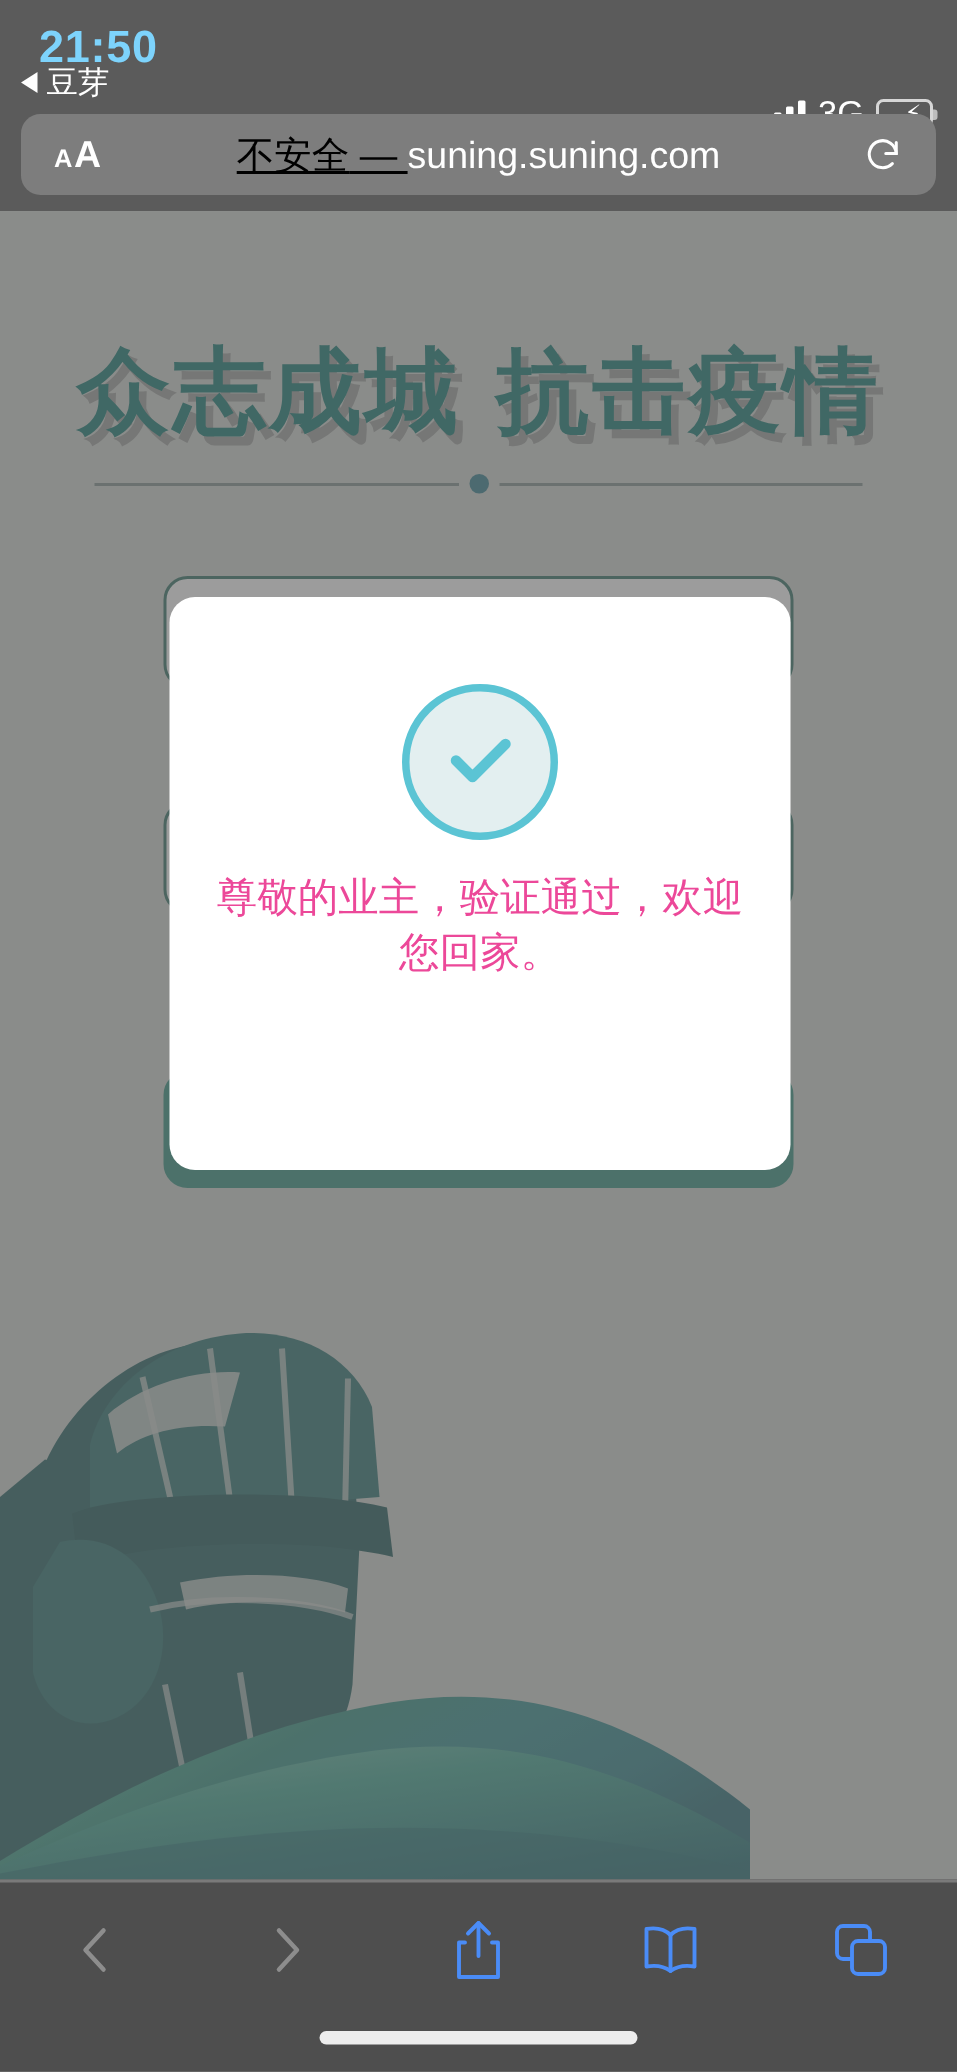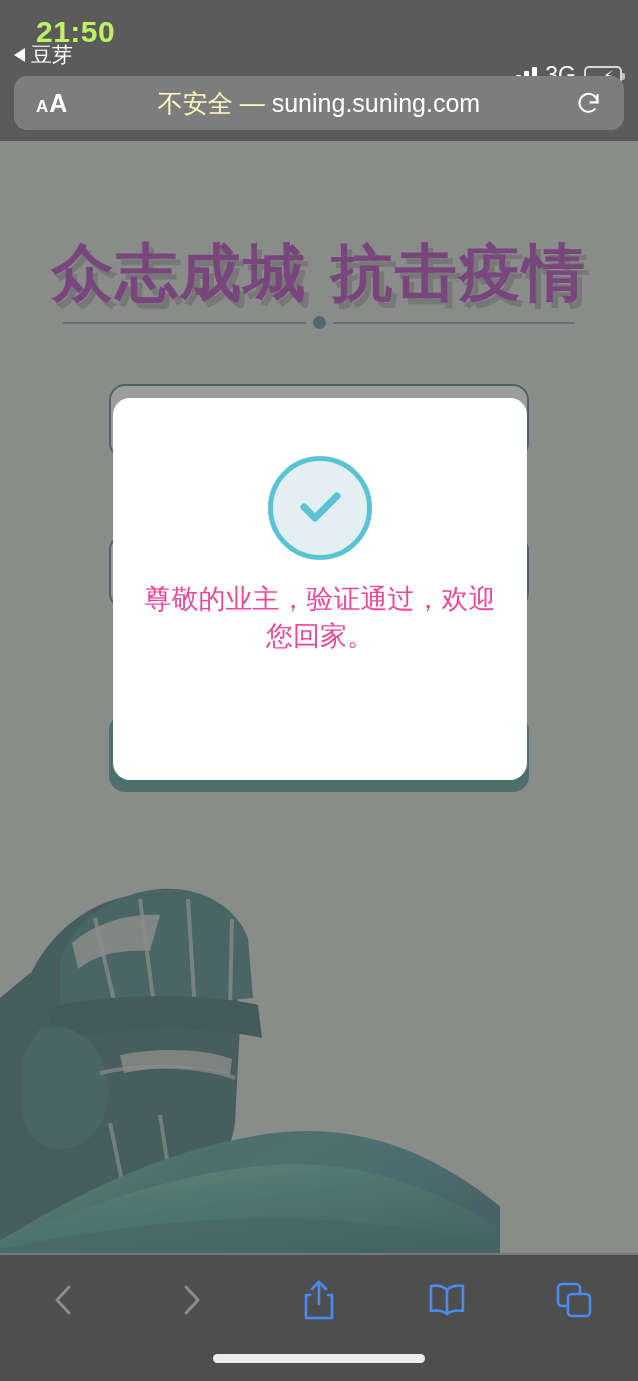--- a/index.html
+++ b/index.html
@@ -13,22 +13,22 @@
 
   
   .safari-top {
     position:absolute; top:0; left:0; width:638px; height:141px;
     background:#5b5b5b;
   }
   .statusbar {
     position:absolute; top:0; left:0; width:638px; height:70px;
   }
   .status-time {
-    position:absolute; left:36px; top:15px;
-    font-size:30px; font-weight:bold; color:#bef264; letter-spacing:0.5px;
+    position:absolute; left:26px; top:15px;
+    font-size:30px; font-weight:bold; color:#7dd3fc; letter-spacing:0.5px;
   }
   .back-link {
     position:absolute; left:14px; top:41px;
     font-size:21px; color:#ffffff; display:flex; align-items:center; gap:6px;
   }
   .back-caret {
     width:0;height:0;border-top:7px solid transparent;border-bottom:7px solid transparent;
     border-right:11px solid #ffffff; display:inline-block;
   }
   .status-right {
@@ -63,41 +63,40 @@
   .aa-btn {
     position:absolute; left:22px; color:#ffffff; font-weight:bold;
     display:flex; align-items:baseline; gap:1px;
   }
   .aa-small { font-size:17px; }
   .aa-big { font-size:25px; }
   .url-text {
     width:100%; text-align:center; font-size:25px; color:#ffffff;
     white-space:nowrap;
   }
-  .url-text .insecure { color:#fef9c3; }
+  .url-text .insecure { color:#000000;text-decoration:underline; }
   .reload {
     position:absolute; right:22px; width:27px; height:27px;
   }
 
   
   .page {
     position:absolute; top:141px; left:0; width:638px; height:1112px;
     background:#cfd4cf; overflow:hidden;
   }
   .page-dim {
     position:absolute; inset:0; background:rgba(96,96,96,0.62); z-index:40;
   }
 
   .title {
     position:absolute; left:0; top:78px; width:638px; text-align:center;
-    font-size:62px; font-weight:bold; color:#a21caf;
+    font-size:62px; font-weight:bold; color:#0f766e;
     letter-spacing:2px;
     text-shadow:5px 6px 0px rgba(90,90,90,0.45);
     font-family:"DejaVu Sans","Liberation Sans",sans-serif;
-    margin-top:12px;
   }
   .divider {
     position:absolute; left:63px; top:180px; width:512px; height:3px;
     display:flex; align-items:center; justify-content:center;
   }
   .divider .ln { flex:1; height:2px; background:#7f8f8d; }
   .divider .dot {
     width:13px; height:13px; border-radius:50%; background:#2f7d8c; margin:0 7px;
   }
 

